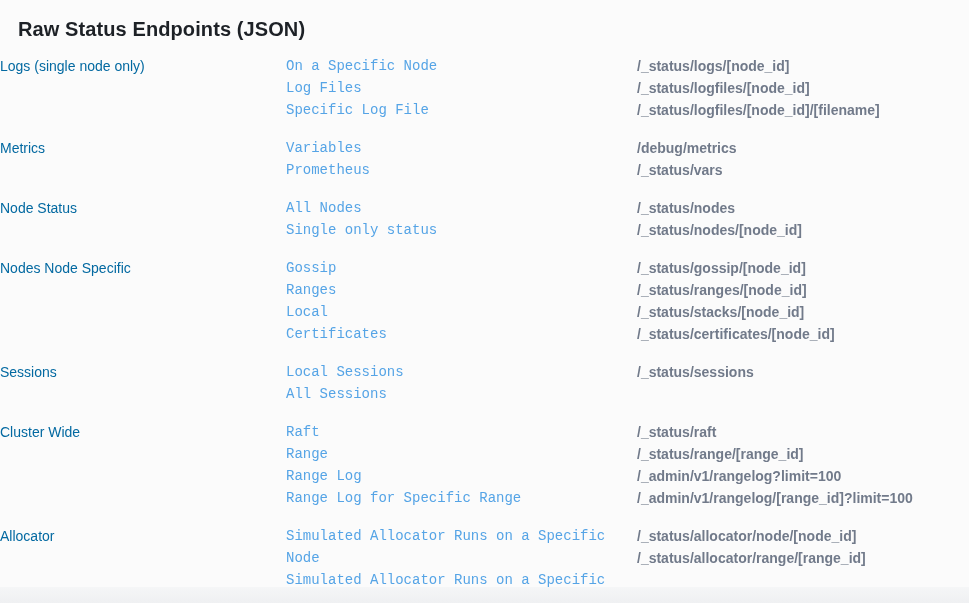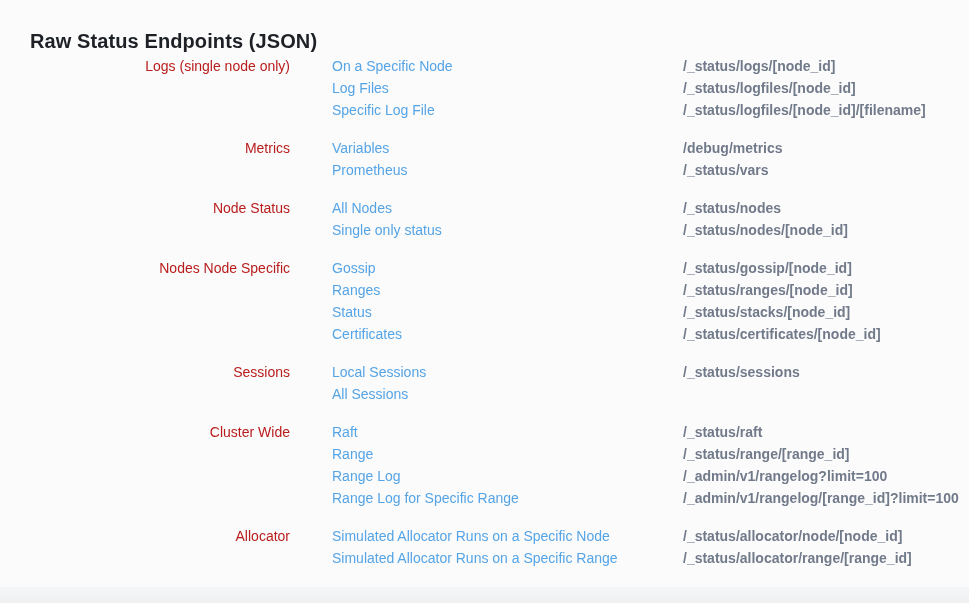--- a/index.html
+++ b/index.html
@@ -9,21 +9,21 @@
   }
   .page {
     position: relative;
     width: 969px;
     height: 603px;
     background: #fbfbfb;
     font-family: "Liberation Sans", sans-serif;
     overflow: hidden;
   }
   .page-title {
-    margin: 16px;
+    margin: 4px;
     padding: 13px 0 0 14px;
     font-size: 20px;
     line-height: 24px;
     font-weight: 700;
     color: #1d2126;
     letter-spacing: 0.1px;
   }
   .groups {
     position: absolute;
     top: 55px;
@@ -33,28 +33,27 @@
   .group {
     display: flex;
     align-items: flex-start;
     margin-bottom: 16px;
     font-size: 14px;
     line-height: 22px;
   }
   .col-category {
     flex: none;
     width: 258px;
-    text-align: right;
-    color: #b91c1c;
-    padding-left: 32px;
+    color: #0369a1;
   }
   .col-links {
     flex: none;
     width: 351px;
-    margin-left: 42px;
+    margin-left: 28px;
+    font-family: Liberation Mono, monospace;
   }
   .col-paths {
     flex: 1;
     color: #717a8a;
   }
   .endpoint-link {
     display: block;
     color: #55a4e6;
     text-decoration: none;
     cursor: pointer;
@@ -111,21 +110,21 @@
         <div class="col-paths">
           <div class="endpoint-path">/_status/nodes</div>
           <div class="endpoint-path">/_status/nodes/[node_id]</div>
         </div>
       </div>
       <div class="group">
         <div class="col-category">Nodes Node Specific</div>
         <div class="col-links">
           <a class="endpoint-link" href="#">Gossip</a>
           <a class="endpoint-link" href="#">Ranges</a>
-          <a class="endpoint-link" href="#">Status</a>
+          <a class="endpoint-link" href="#">Local</a>
           <a class="endpoint-link" href="#">Certificates</a>
         </div>
         <div class="col-paths">
           <div class="endpoint-path">/_status/gossip/[node_id]</div>
           <div class="endpoint-path">/_status/ranges/[node_id]</div>
           <div class="endpoint-path">/_status/stacks/[node_id]</div>
           <div class="endpoint-path">/_status/certificates/[node_id]</div>
         </div>
       </div>
       <div class="group">

